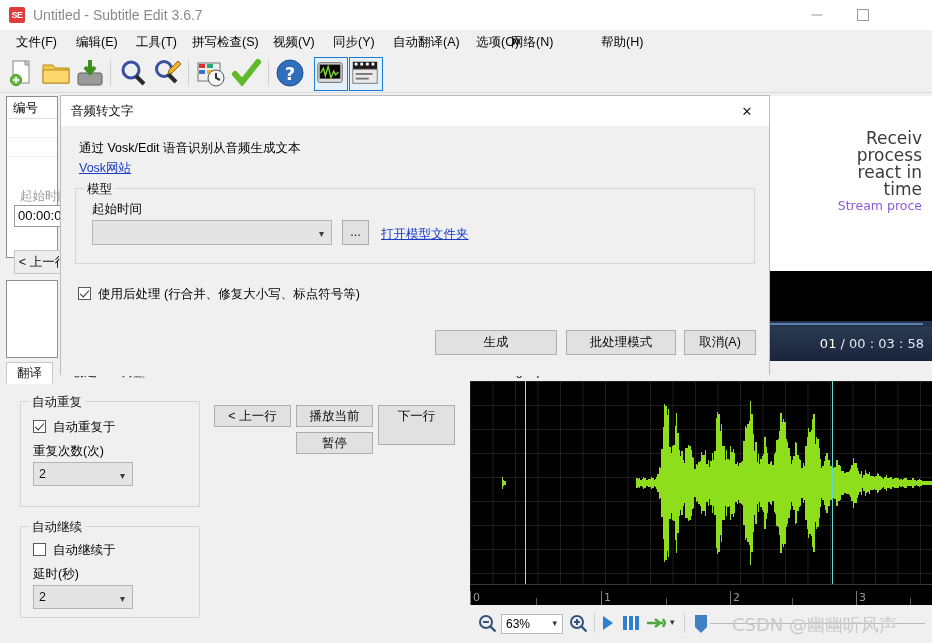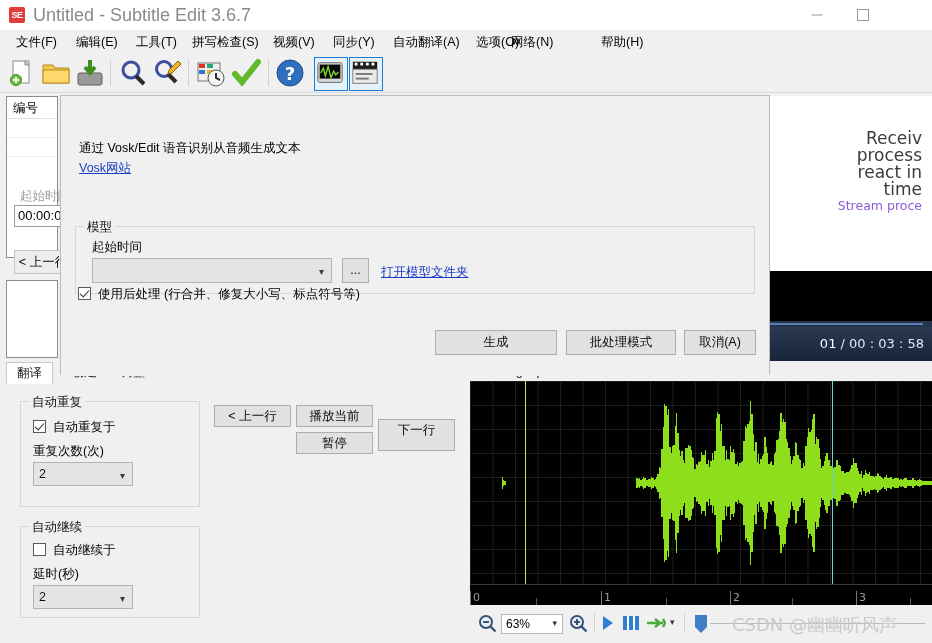--- a/index.html
+++ b/index.html
@@ -8,21 +8,21 @@
     font-family:"Liberation Sans","DejaVu Sans",sans-serif;
     font-size:12px;color:#000;background:#f0f0f0;
     -webkit-font-smoothing:antialiased;
   }
   .app{position:relative;width:932px;height:643px;background:#f0f0f0;overflow:hidden;}
 
   
   .titlebar{position:absolute;left:0;top:0;width:932px;height:30px;background:#ffffff;border-bottom:1px solid #f0f0f0;}
   .tb-icon{position:absolute;left:9px;top:7px;width:16px;height:16px;background:#e03a3a;border-radius:2px;
            color:#fff;font-size:9px;font-weight:bold;line-height:16px;text-align:center;letter-spacing:-0.5px;}
-  .tb-title{position:absolute;left:33px;top:7px;font-size:18px;color:#8a8a8a;line-height:16px;}
+  .tb-title{position:absolute;left:33px;top:7px;font-size:14px;color:#8a8a8a;line-height:16px;}
   .wbtn{position:absolute;top:0;width:46px;height:30px;cursor:default;}
   .wbtn span{position:absolute;left:50%;top:50%;transform:translate(-50%,-50%);color:#9a9a9a;font-size:12px;line-height:1;}
   .wbtn-min{right:92px;} .wbtn-max{right:46px;} .wbtn-close{right:0;}
   .min-glyph{display:block;width:11px;height:1px;background:#9a9a9a;}
   .max-glyph{display:block;width:10px;height:10px;border:1px solid #9a9a9a;}
 
   
   .menubar{position:absolute;left:0;top:30px;width:932px;height:24px;background:#f0f0f0;}
   .menuitem{position:absolute;top:3px;height:18px;line-height:18px;font-size:12.5px;padding:0 6px;white-space:nowrap;}
 
@@ -266,21 +266,21 @@
       <div class="lbl" style="left:32px;top:15px">自动继续于</div>
       <div class="lbl" style="left:12px;top:39px">延时(秒)</div>
       <div class="combo" style="left:12px;top:58px;width:100px;height:24px;line-height:23px;background:#e4e4e4">
         <span>2</span>
         <span class="car" style="top:1px">▾</span>
       </div>
     </div>
 
     <div class="btn" style="left:208px;top:21px;width:77px;height:22px;line-height:20px;">&lt; 上一行</div>
     <div class="btn" style="left:290px;top:21px;width:77px;height:22px;line-height:20px;">播放当前</div>
-    <div class="btn" style="left:372px;top:35px;width:77px;height:32px;line-height:20px;">下一行</div>
+    <div class="btn" style="left:372px;top:21px;width:77px;height:40px;line-height:20px;">下一行</div>
     <div class="btn" style="left:290px;top:48px;width:77px;height:22px;line-height:20px;">暂停</div>
 
   </div>
 
 
   <div class="video">
     <div class="vframe">
       <div class="vtitle">Data processing</div>
       <div class="vcol" style="left:6px;top:34px;white-space:pre;">ore now
 cess and
@@ -609,25 +609,29 @@
     <span style="position:absolute;left:200px;top:12px;font-size:9px;color:#333">▾</span>
     <div class="tbsep" style="left:214px;top:8px;height:20px;"></div>
     <svg style="position:absolute;left:224px;top:9px" width="14" height="20" viewBox="0 0 14 20">
         <path d="M1 1h12v12l-6 6-6-6z" fill="#3f7fc4"></path>
       </svg>
     <div style="position:absolute;left:240px;top:18px;width:215px;height:1px;background:#b9b9b9"></div>
     <div class="mark" style="left:262px;top:8px">CSDN @幽幽听风声</div>
   </div>
 
   <div class="dlg">
+    <div class="dlg-tb">
+      <div class="t">音频转文字</div>
+      <div class="dlg-x"></div>
+    </div>
     <div class="dlg-body">
       <div class="lbl" style="left:18px;top:14px">通过 Vosk/Edit 语音识别从音频生成文本</div>
       <a class="link" style="left:18px;top:34px">Vosk网站</a>
 
-      <div class="gbox" style="left:14px;top:62px;width:680px;height:68px;margin-top:38px;">
+      <div class="gbox" style="left:14px;top:62px;width:680px;height:76px;">
         <div class="gtitle">模型</div>
         <div class="lbl" style="left:16px;top:12px">起始时间</div>
         <div class="combo" style="left:16px;top:31px;width:240px;height:25px;line-height:24px;">
           <span></span>
           <span class="car" style="top:1px">▾</span>
         </div>
         <div class="btn" style="left:266px;top:31px;width:27px;height:25px;line-height:22px;">...</div>
         <a class="link" style="left:305px;top:37px">打开模型文件夹</a>
       </div>
 

